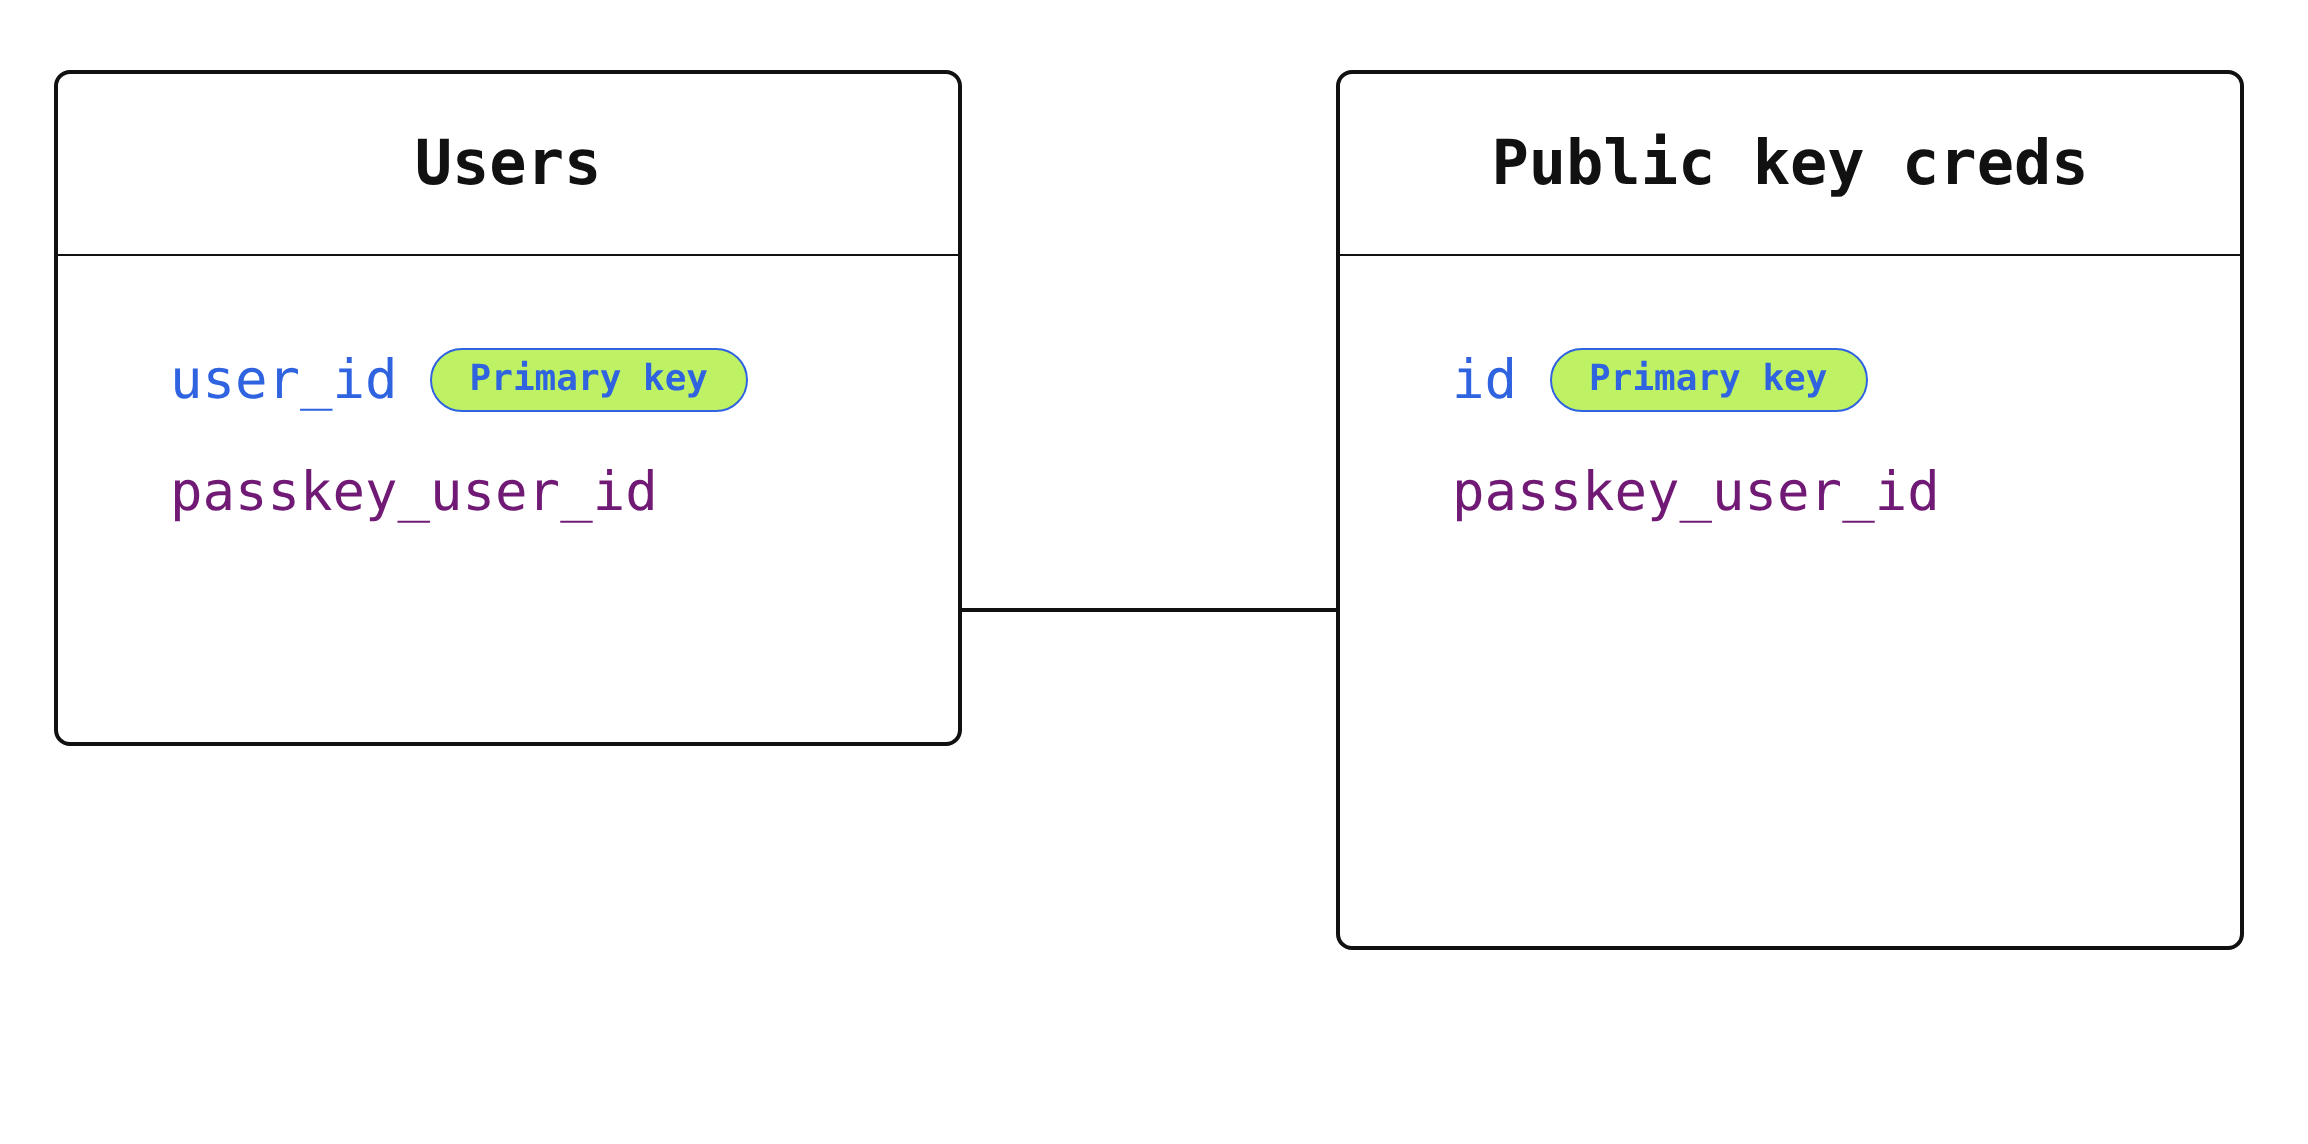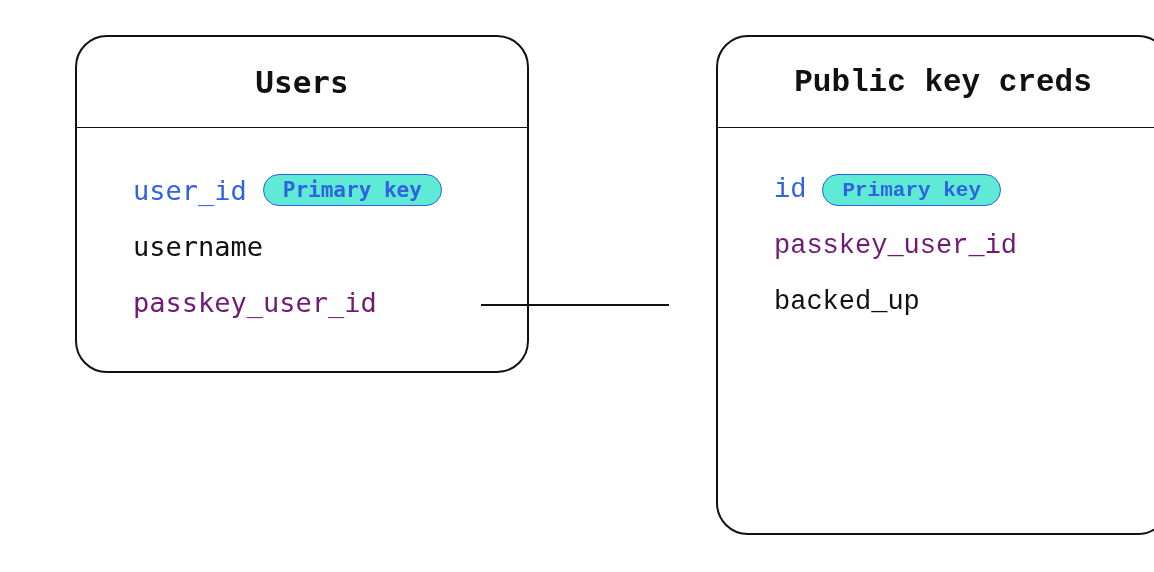--- a/index.html
+++ b/index.html
@@ -20,39 +20,37 @@
     position: absolute;
     inset: 0;
   }
 
   
   .entity {
     position: absolute;
     box-sizing: border-box;
     background: #ffffff;
     border: 2px solid #111111;
-    border-radius: 32px;
+    border-radius: 8px;
     display: flex;
     flex-direction: column;
-    margin-left: 48px;
   }
 
   #entity-users {
     left: 27px;
     top: 35px;
     width: 454px;
     height: 338px;
   }
 
   #entity-pkc {
     left: 668px;
     top: 35px;
     width: 454px;
-    height: 500px;
-    font-family: Liberation Mono, monospace;
+    height: 440px;
   }
 
   .entity-title {
     height: 90px;
     flex: 0 0 90px;
     display: flex;
     align-items: center;
     justify-content: center;
     font-size: 31px;
     font-weight: bold;
@@ -91,25 +89,25 @@
   .pk-badge {
     display: inline-flex;
     align-items: center;
     justify-content: center;
     box-sizing: border-box;
     height: 32px;
     padding: 0 19px;
     border: 1.6px solid #2f63e0;
     border-radius: 999px;
     color: #2f63e0;
-    font-size: 21px;
+    font-size: 18px;
     font-weight: bold;
     line-height: 1;
     white-space: nowrap;
-    background: #5eead4;
+    background: #bef264;
   }
 
   
   #relationship-connector {
     position: absolute;
     left: 481px;
     top: 304px;
     width: 188px;
     height: 2px;
     background: #111111;
@@ -122,23 +120,20 @@
 
   <div class="entity" id="entity-users">
     <div class="entity-title">Users</div>
     <div class="entity-fields">
 
       <div class="field-row">
         <span class="field-name pk">user_id</span>
         <span class="pk-badge">Primary key</span>
       </div>
 
-      <div class="field-row">
-        <span class="field-name plain">username</span>
-      </div>
 
       <div class="field-row">
         <span class="field-name fk">passkey_user_id</span>
       </div>
 
     </div>
   </div>
 
   <div id="relationship-connector"></div>
 
@@ -149,22 +144,19 @@
       <div class="field-row">
         <span class="field-name pk">id</span>
         <span class="pk-badge">Primary key</span>
       </div>
 
 
       <div class="field-row">
         <span class="field-name fk">passkey_user_id</span>
       </div>
 
-      <div class="field-row">
-        <span class="field-name plain">backed_up</span>
-      </div>
 
 
 
     </div>
   </div>
 
 </div>
 
 </body></html>

